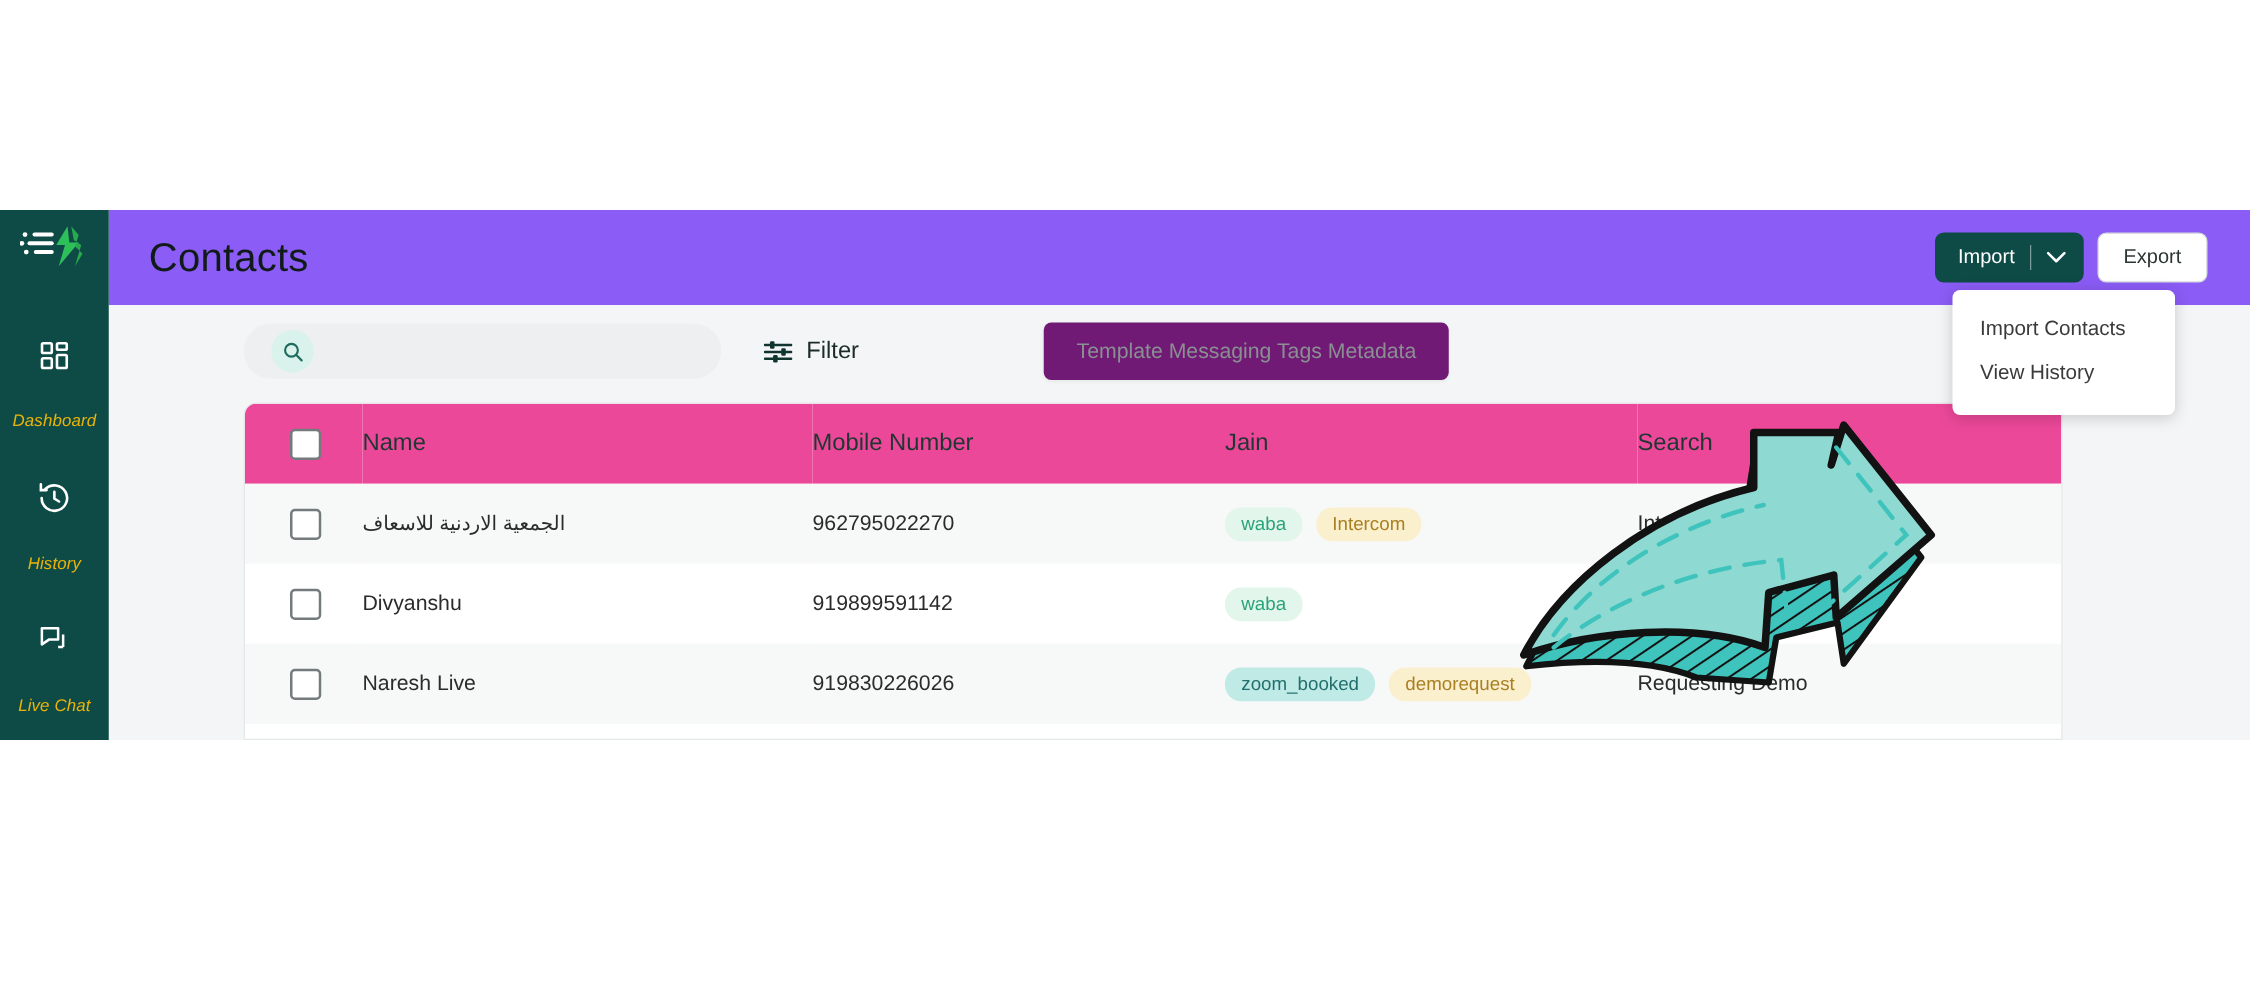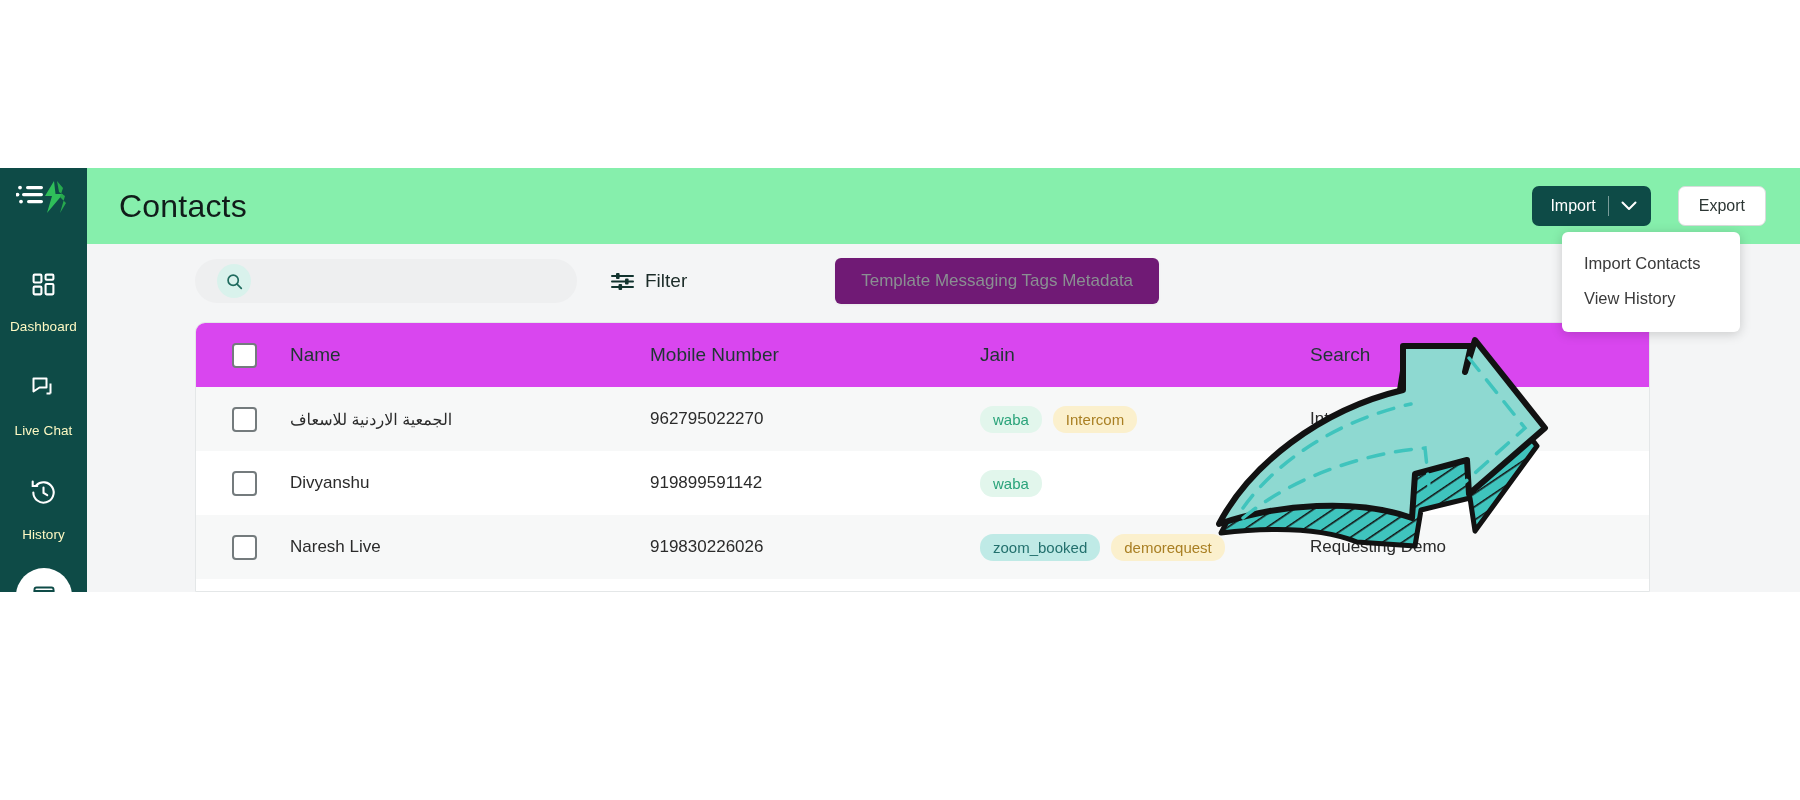--- a/index.html
+++ b/index.html
@@ -42,55 +42,56 @@
     margin-bottom: 26px;
     cursor: pointer;
   }
   .nav-icon-wrap {
     width: 56px; height: 56px;
     display: flex; align-items: center; justify-content: center;
     border-radius: 50%;
   }
   .nav-item.active .nav-icon-wrap { background: #ffffff; }
   .nav-label {
-    color: #fef9c3;
+    color: #eab308;
     font-size: 13.5px;
-    margin-top: 7px;
+    margin-top: 17px;
     letter-spacing: .1px;
     white-space: nowrap;
+    font-style: italic;
   }
 
   
   .content {
     flex: 1 1 auto;
     position: relative;
     background: #f4f5f6;
     display: flex;
     flex-direction: column;
     min-width: 0;
   }
   .page-header {
     height: 76px;
-    background: #86efac;
+    background: #8b5cf6;
     display: flex;
     align-items: center;
     padding: 0 34px 0 32px;
     flex: 0 0 76px;
   }
   .page-title {
     font-size: 32px;
     font-weight: 400;
     color: #111c1a;
     letter-spacing: .2px;
   }
   .header-actions {
     margin-left: auto;
     display: flex;
     align-items: flex-start;
-    gap: 27px;
+    gap: 11px;
     position: relative;
   }
   .btn-import {
     background: #0e4b47;
     color: #ffffff;
     border: none;
     border-radius: 7px;
     height: 40px;
     padding: 0 14px 0 18px;
     display: flex;
@@ -192,21 +193,21 @@
     flex: 1 1 auto;
   }
   table { width: 100%; border-collapse: collapse; table-layout: fixed; }
   th, td {
     text-align: left;
     font-weight: 400;
     padding: 0 0 0 0;
     height: 64px;
     vertical-align: middle;
   }
-  th { font-size: 19px; color: #1f3632; background: #d946ef; }
+  th { font-size: 19px; color: #1f3632; background: #ec4899; }
   tbody tr:nth-child(odd) { background: #f7f8f8; }
   tbody tr:nth-child(even) { background: #ffffff; }
   td { font-size: 17px; color: #2b2b2b; }
   .col-check { width: 94px; padding-left: 36px !important; }
   .col-name  { width: 360px; }
   .col-mobile{ width: 330px; }
   .col-tags  { width: 330px; }
   .col-source{ width: auto; }
   .chk {
     width: 25px; height: 25px;
@@ -267,42 +268,42 @@
             <rect x="2.5" y="14" width="7.5" height="7.5" rx="1"></rect>
             <rect x="14" y="11.5" width="7.5" height="10" rx="1"></rect>
           </g>
         </svg>
       </div>
       <span class="nav-label">Dashboard</span>
     </div>
 
     <div class="nav-item">
       <div class="nav-icon-wrap">
+        <svg width="27" height="27" viewBox="0 0 26 26">
+          <g fill="none" stroke="#ffffff" stroke-width="2" stroke-linecap="round">
+            <path d="M3.2 13a9.8 9.8 0 1 0 2.9-7"></path>
+            <path d="M2.6 2.4 v4.4 h4.4"></path>
+            <path d="M13 8.2 v5.2 l3.6 2.2"></path>
+          </g>
+        </svg>
+      </div>
+      <span class="nav-label">History</span>
+    </div>
+
+    <div class="nav-item">
+      <div class="nav-icon-wrap">
         <svg width="26" height="26" viewBox="0 0 26 26">
           <g fill="none" stroke="#ffffff" stroke-width="2" stroke-linejoin="round">
             <path d="M2.5 3.5 h13 v9 h-7 l-6 4 z"></path>
             <path d="M19.5 8.5 v10"></path>
             <path d="M15.5 18.5 h4"></path>
           </g>
         </svg>
       </div>
       <span class="nav-label">Live Chat</span>
-    </div>
-
-    <div class="nav-item">
-      <div class="nav-icon-wrap">
-        <svg width="27" height="27" viewBox="0 0 26 26">
-          <g fill="none" stroke="#ffffff" stroke-width="2" stroke-linecap="round">
-            <path d="M3.2 13a9.8 9.8 0 1 0 2.9-7"></path>
-            <path d="M2.6 2.4 v4.4 h4.4"></path>
-            <path d="M13 8.2 v5.2 l3.6 2.2"></path>
-          </g>
-        </svg>
-      </div>
-      <span class="nav-label">History</span>
     </div>
 
     <div class="nav-item active">
       <div class="nav-icon-wrap">
         <svg width="26" height="26" viewBox="0 0 26 26">
           <g fill="none" stroke="#0e4b47" stroke-width="1.9" stroke-linecap="round">
             <rect x="3.5" y="4.5" width="19" height="17" rx="2"></rect>
             <path d="M3.5 8 h19"></path>
             <path d="M3.5 18 h19"></path>
             <circle cx="13" cy="12" r="2.2"></circle>

